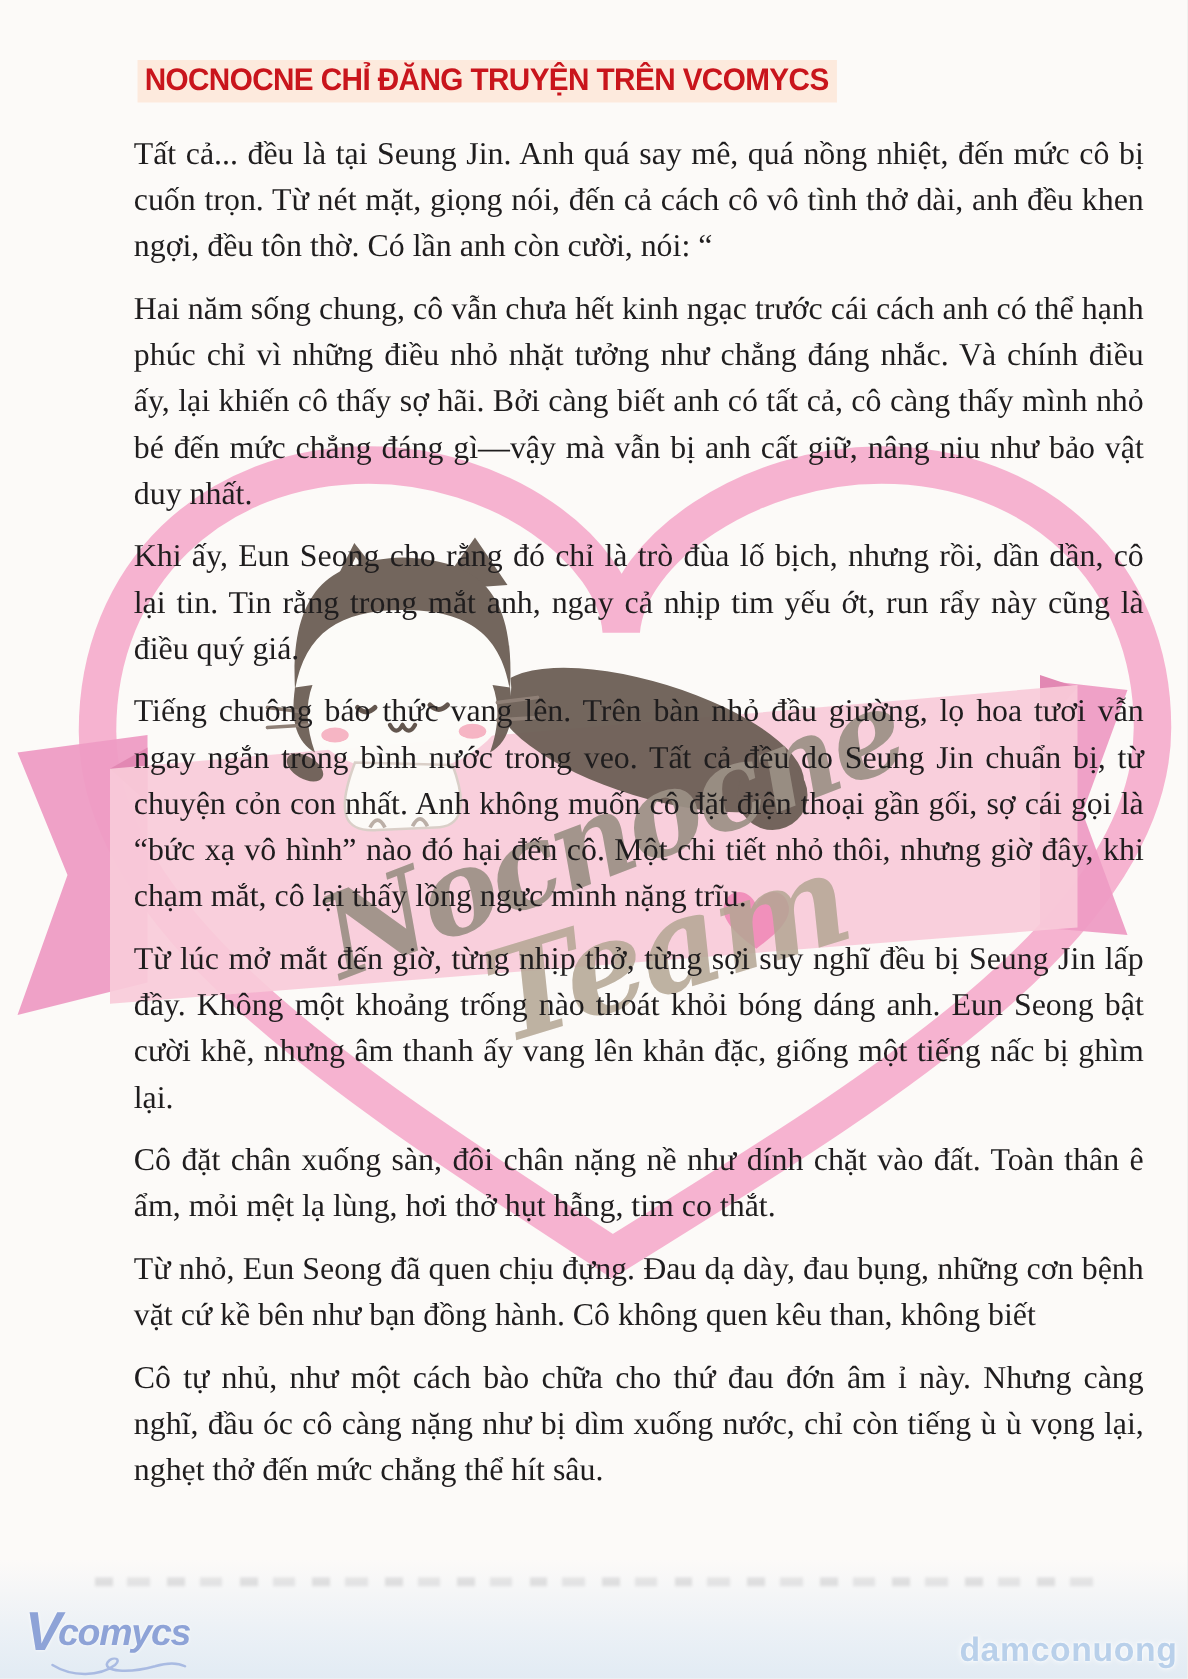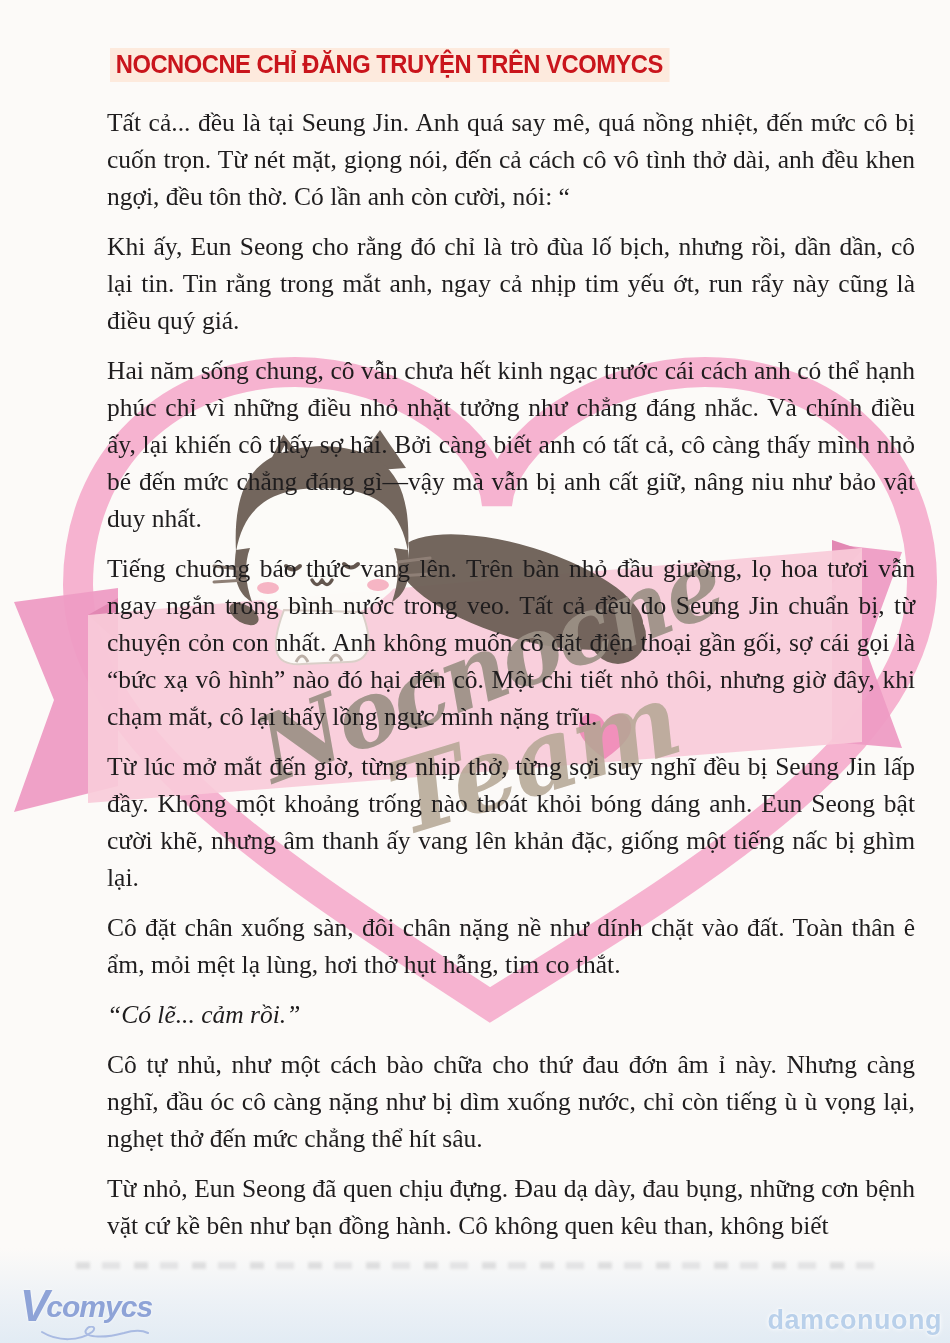--- a/index.html
+++ b/index.html
@@ -137,28 +137,27 @@
     <path d="M 605,724 C 599,710 582,710 579,725 C 577,738 593,750 605,759 C 617,750 633,738 631,725 C 628,710 611,710 605,724 Z" fill="#f190bb"></path>
   </svg>
 
   <div class="script-wm script-nocnocne">Nocnocne</div>
   <div class="script-wm script-team">Team</div>
 
   <div class="notice">NOCNOCNE CHỈ ĐĂNG TRUYỆN TRÊN VCOMYCS</div>
 
   <main class="content">
     <p>Tất cả... đều là tại Seung Jin. Anh quá say mê, quá nồng nhiệt, đến mức cô bị cuốn trọn. Từ nét mặt, giọng nói, đến cả cách cô vô tình thở dài, anh đều khen ngợi, đều tôn thờ. Có lần anh còn cười, nói: “</p>
+    <p>Hai năm sống chung, cô vẫn chưa hết kinh ngạc trước cái cách anh có thể hạnh phúc chỉ vì những điều nhỏ nhặt tưởng như chẳng đáng nhắc. Và chính điều ấy, lại khiến cô thấy sợ hãi. Bởi càng biết anh có tất cả, cô càng thấy mình nhỏ bé đến mức chẳng đáng gì—vậy mà vẫn bị anh cất giữ, nâng niu như bảo vật duy nhất.</p>
     <p>Khi ấy, Eun Seong cho rằng đó chỉ là trò đùa lố bịch, nhưng rồi, dần dần, cô lại tin. Tin rằng trong mắt anh, ngay cả nhịp tim yếu ớt, run rẩy này cũng là điều quý giá.</p>
-    <p>Hai năm sống chung, cô vẫn chưa hết kinh ngạc trước cái cách anh có thể hạnh phúc chỉ vì những điều nhỏ nhặt tưởng như chẳng đáng nhắc. Và chính điều ấy, lại khiến cô thấy sợ hãi. Bởi càng biết anh có tất cả, cô càng thấy mình nhỏ bé đến mức chẳng đáng gì—vậy mà vẫn bị anh cất giữ, nâng niu như bảo vật duy nhất.</p>
     <p>Tiếng chuông báo thức vang lên. Trên bàn nhỏ đầu giường, lọ hoa tươi vẫn ngay ngắn trong bình nước trong veo. Tất cả đều do Seung Jin chuẩn bị, từ chuyện cỏn con nhất. Anh không muốn cô đặt điện thoại gần gối, sợ cái gọi là “bức xạ vô hình” nào đó hại đến cô. Một chi tiết nhỏ thôi, nhưng giờ đây, khi chạm mắt, cô lại thấy lồng ngực mình nặng trĩu.</p>
     <p>Từ lúc mở mắt đến giờ, từng nhịp thở, từng sợi suy nghĩ đều bị Seung Jin lấp đầy. Không một khoảng trống nào thoát khỏi bóng dáng anh. Eun Seong bật cười khẽ, nhưng âm thanh ấy vang lên khản đặc, giống một tiếng nấc bị ghìm lại.</p>
     <p>Cô đặt chân xuống sàn, đôi chân nặng nề như dính chặt vào đất. Toàn thân ê ẩm, mỏi mệt lạ lùng, hơi thở hụt hẫng, tim co thắt.</p>
-    <p class="italic">“Có lẽ... cảm rồi.”</p>
+    <p>Từ nhỏ, Eun Seong đã quen chịu đựng. Đau dạ dày, đau bụng, những cơn bệnh vặt cứ kề bên như bạn đồng hành. Cô không quen kêu than, không biết</p>
     <p>Cô tự nhủ, như một cách bào chữa cho thứ đau đớn âm ỉ này. Nhưng càng nghĩ, đầu óc cô càng nặng như bị dìm xuống nước, chỉ còn tiếng ù ù vọng lại, nghẹt thở đến mức chẳng thể hít sâu.</p>
-    <p>Từ nhỏ, Eun Seong đã quen chịu đựng. Đau dạ dày, đau bụng, những cơn bệnh vặt cứ kề bên như bạn đồng hành. Cô không quen kêu than, không biết</p>
   </main>
 
   <div class="cutoff-smudge"></div>
 
   <div class="vcomycs"><span class="big-v">V</span><span>comycs</span></div>
   <svg class="vcomycs-swirl" width="110" height="16" viewBox="0 0 110 16">
     <path d="M 2,6 C 18,16 40,15 52,6 C 58,1 50,-2 46,4 C 42,11 62,13 84,7 C 94,4 102,4 108,7" fill="none" stroke="#9aaedd" stroke-width="2" stroke-linecap="round" opacity=".8"></path>
   </svg>
   <div class="damconuong">damconuong</div>
 

